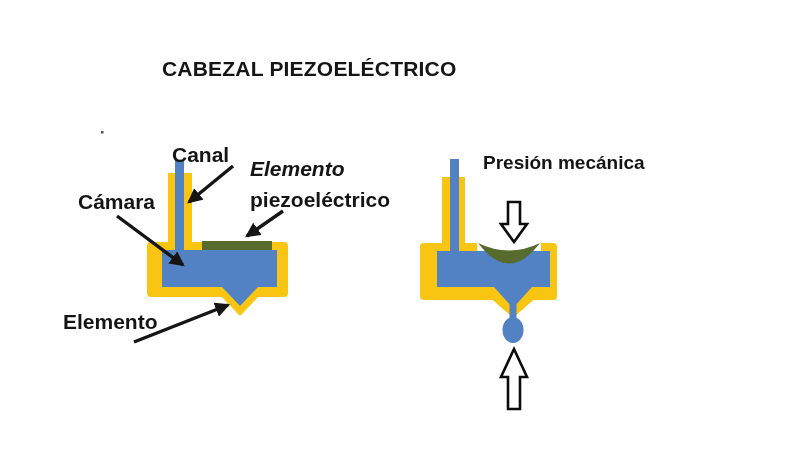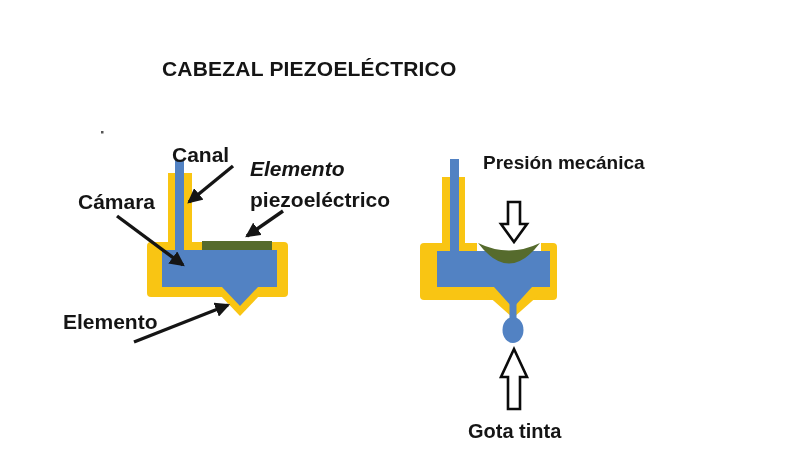--- a/index.html
+++ b/index.html
@@ -99,14 +99,13 @@
 
   <div class="lbl big" style="left:78px;top:191px;">Cámara</div>
 
   <div class="lbl big" style="left:250px;top:158px;font-style:italic;">Elemento</div>
   <div class="lbl big" style="left:250px;top:189px;">piezoeléctrico</div>
 
   <div class="lbl big" style="left:63px;top:311px;">Elemento</div>
 
   <div class="lbl mid" style="left:483px;top:153px;">Presión mecánica</div>
 
-  <div class="lbl big" style="left:468px;top:421px;font-size:20px;">Gota tinta</div>
 </div>
 
 </body></html>

